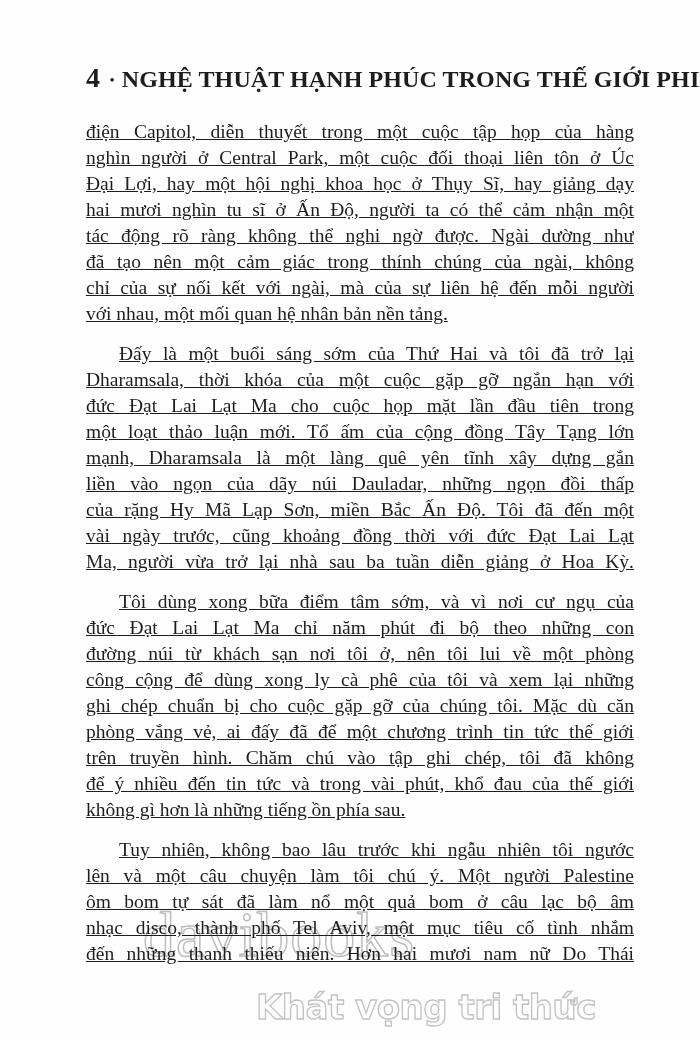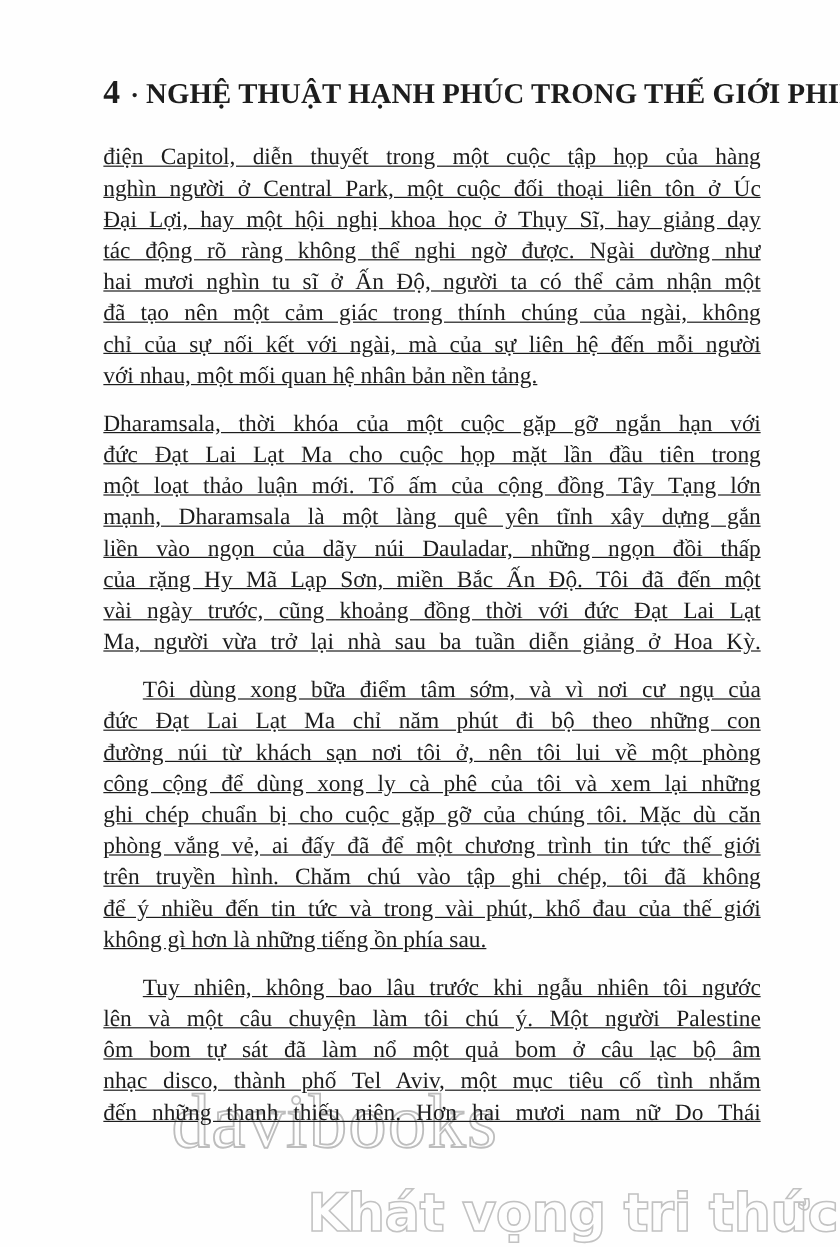--- a/index.html
+++ b/index.html
@@ -75,21 +75,21 @@
     -webkit-text-stroke: 1.5px #bdbdbd;
     user-select: none;
   }
   .wm2 {
     position: absolute;
     top: 990px;
     left: 256px;
     z-index: 1;
     font-family: "DejaVu Sans", sans-serif;
     font-weight: bold;
-    font-size: 44px;
+    font-size: 34px;
     line-height: 1;
     letter-spacing: -0.5px;
     color: #dadada;
     -webkit-text-fill-color: transparent;
     -webkit-text-stroke: 1.3px #c2c2c2;
     user-select: none;
   }
 </style>
 </head>
 <body>
@@ -100,27 +100,28 @@
     <span class="page-num">4</span>
     <span class="header-sep">•</span>
     <span class="header-title">NGHỆ THUẬT HẠNH PHÚC TRONG THẾ GIỚI PHIỀN NÃO</span>
   </div>
 
   <div class="content">
       <div class="paragraph">
         <div class="line">điện Capitol, diễn thuyết trong một cuộc tập họp của hàng</div>
         <div class="line">nghìn người ở Central Park, một cuộc đối thoại liên tôn ở Úc</div>
         <div class="line">Đại Lợi, hay một hội nghị khoa học ở Thụy Sĩ, hay giảng dạy</div>
+        <div class="line">hai mươi nghìn tu sĩ ở Ấn Độ, người ta có thể cảm nhận một</div>
         <div class="line">tác động rõ ràng không thể nghi ngờ được. Ngài dường như</div>
-        <div class="line">hai mươi nghìn tu sĩ ở Ấn Độ, người ta có thể cảm nhận một</div>
         <div class="line">đã tạo nên một cảm giác trong thính chúng của ngài, không</div>
         <div class="line">chỉ của sự nối kết với ngài, mà của sự liên hệ đến mỗi người</div>
         <div class="line no-justify">với nhau, một mối quan hệ nhân bản nền tảng.</div>
       </div>
       <div class="paragraph">
+        <div class="line first-indent">Đấy là một buổi sáng sớm của Thứ Hai và tôi đã trở lại</div>
         <div class="line">Dharamsala, thời khóa của một cuộc gặp gỡ ngắn hạn với</div>
         <div class="line">đức Đạt Lai Lạt Ma cho cuộc họp mặt lần đầu tiên trong</div>
         <div class="line">một loạt thảo luận mới. Tổ ấm của cộng đồng Tây Tạng lớn</div>
         <div class="line">mạnh, Dharamsala là một làng quê yên tĩnh xây dựng gắn</div>
         <div class="line">liền vào ngọn của dãy núi Dauladar, những ngọn đồi thấp</div>
         <div class="line">của rặng Hy Mã Lạp Sơn, miền Bắc Ấn Độ. Tôi đã đến một</div>
         <div class="line">vài ngày trước, cũng khoảng đồng thời với đức Đạt Lai Lạt</div>
         <div class="line">Ma, người vừa trở lại nhà sau ba tuần diễn giảng ở Hoa Kỳ.</div>
       </div>
       <div class="paragraph">

